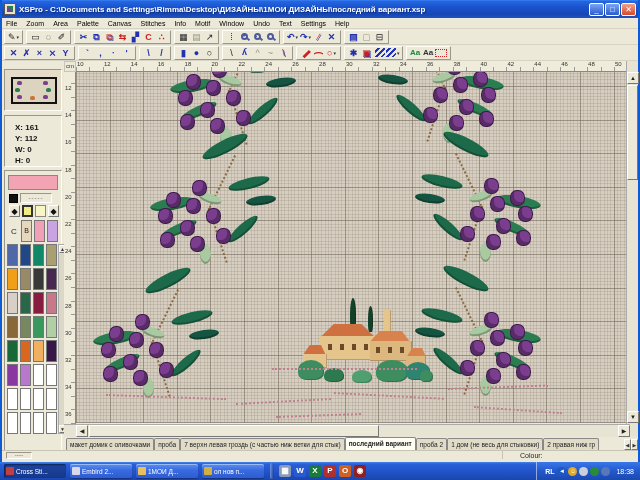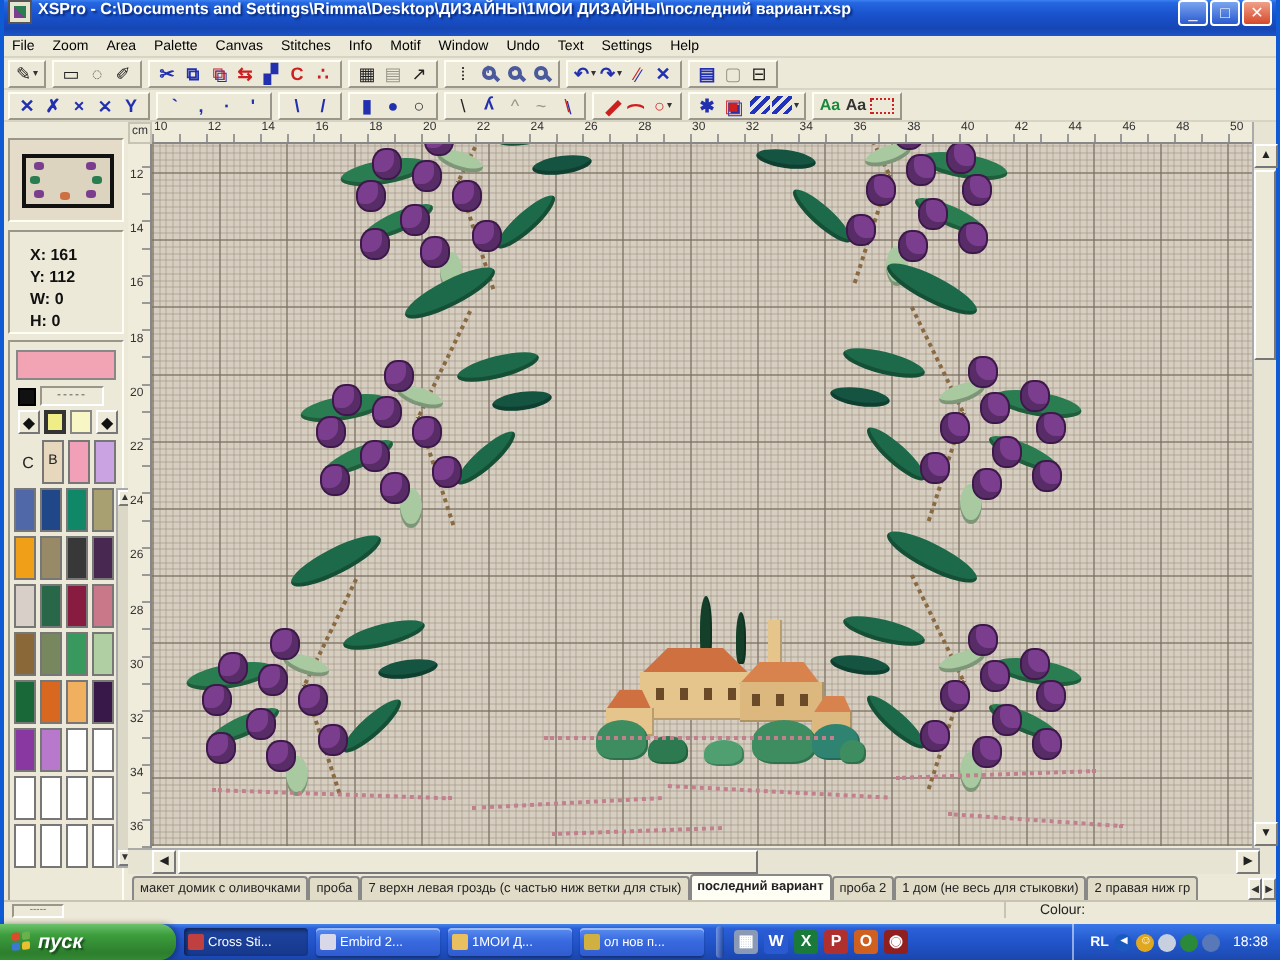--- a/index.html
+++ b/index.html
@@ -2,21 +2,21 @@
 <html><head>
 <meta charset="utf-8">
 <style>
   * { margin:0; padding:0; box-sizing:border-box; }
   html,body { width:640px; height:480px; overflow:hidden; font-family:"Liberation Sans", sans-serif; background:#ece9d8; }
   .app { position:absolute; left:0; top:0; width:640px; height:462px; border-left:2px solid #0f5bd5; border-right:2px solid #0f5bd5; border-bottom:3px solid #0f5bd5; background:#ece9d8; }
 
   
   .titlebar { position:absolute; left:0; top:0; right:0; height:18px;
     background:linear-gradient(180deg,#3a81f3 0%,#2566e0 8%,#1953cd 40%,#1646b4 80%,#1c55c8 100%);
-    display:flex; padding:0 2px; }
+    display:flex; align-items:center; padding:0 2px; }
   .title-icon { width:12px; height:12px; margin-right:3px; background:#e8e2d0; border:1px solid #555; position:relative; }
   .title-icon::after { content:""; position:absolute; left:2px; top:2px; width:6px; height:6px; background:
     linear-gradient(45deg,#7b3e8e 0 50%, #2a7c51 50% 100%); }
   .title-text { color:#fff; font-size:8px; font-weight:bold; text-shadow:1px 1px 1px #0a2a7a; white-space:nowrap; overflow:hidden; flex:1; }
   .winbtns { display:flex; gap:1px; }
   .winbtn { width:15px; height:13px; border-radius:2px; border:1px solid #fff;
     background:linear-gradient(180deg,#7ba4ef,#2a5ad0); color:#fff; font-size:8px; line-height:11px; text-align:center; }
   .winbtn.close { background:linear-gradient(180deg,#f0a089,#d6492a); }
 
   
@@ -687,29 +687,20 @@
     <div class="statusbar">
       <div class="status-dash">-----</div>
       <div class="status-div"></div>
       <div class="colour-label">Colour:</div>
     </div>
   </div>
 
 </div>
 
 <div class="taskbar">
-  <div class="startbtn">
-    <div class="flag">
-      <i style="background:#e04a2a"></i>
-        <i style="background:#6ab04c"></i>
-        <i style="background:#3a7ad0"></i>
-        <i style="background:#e8c030"></i>
-    </div>
-    <span class="start-label">пуск</span>
-  </div>
   <span id="taskbtns" style="display:flex;">
       <div class="taskbtn active">
         <div class="tb-ico" style="background: rgb(192, 64, 64);"></div>
         <span>Cross Sti...</span>
       </div>
       <div class="taskbtn">
         <div class="tb-ico" style="background: rgb(216, 216, 232);"></div>
         <span>Embird 2...</span>
       </div>
       <div class="taskbtn">

